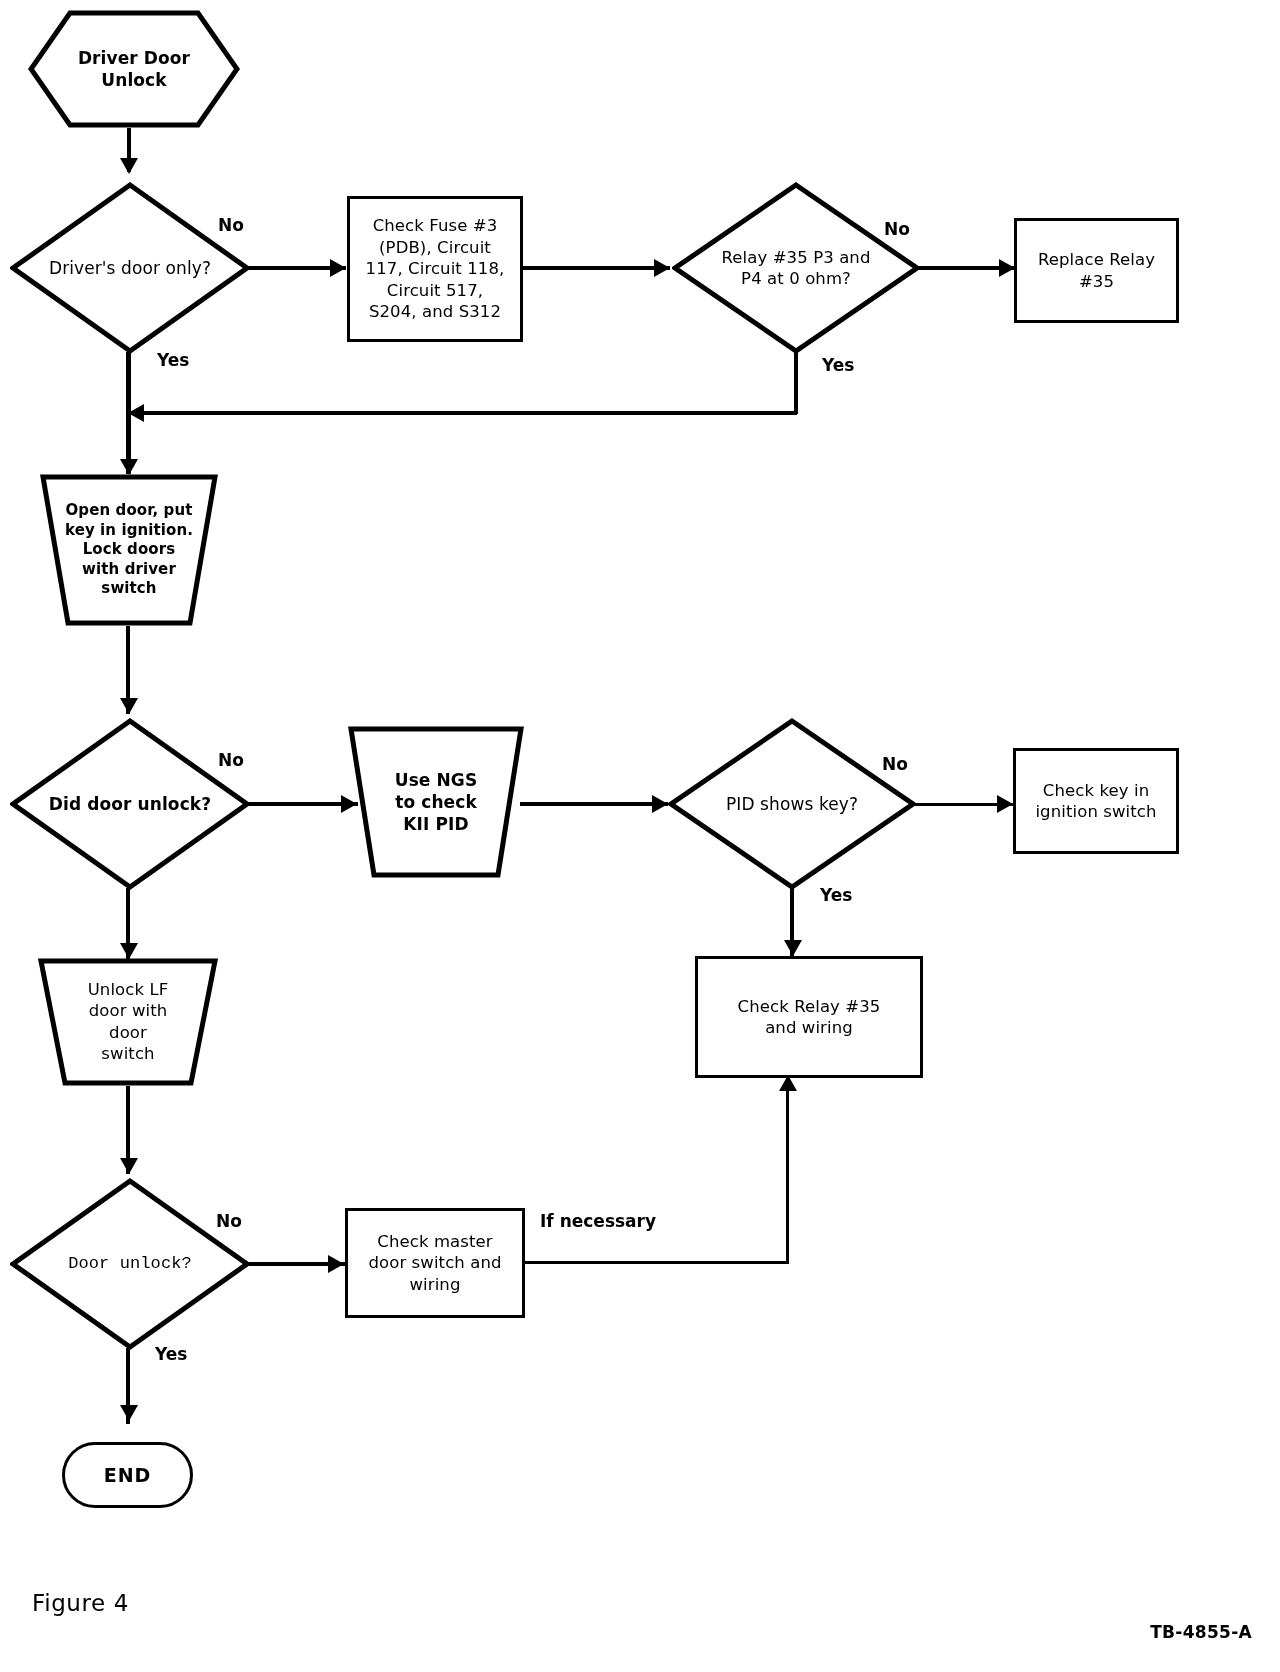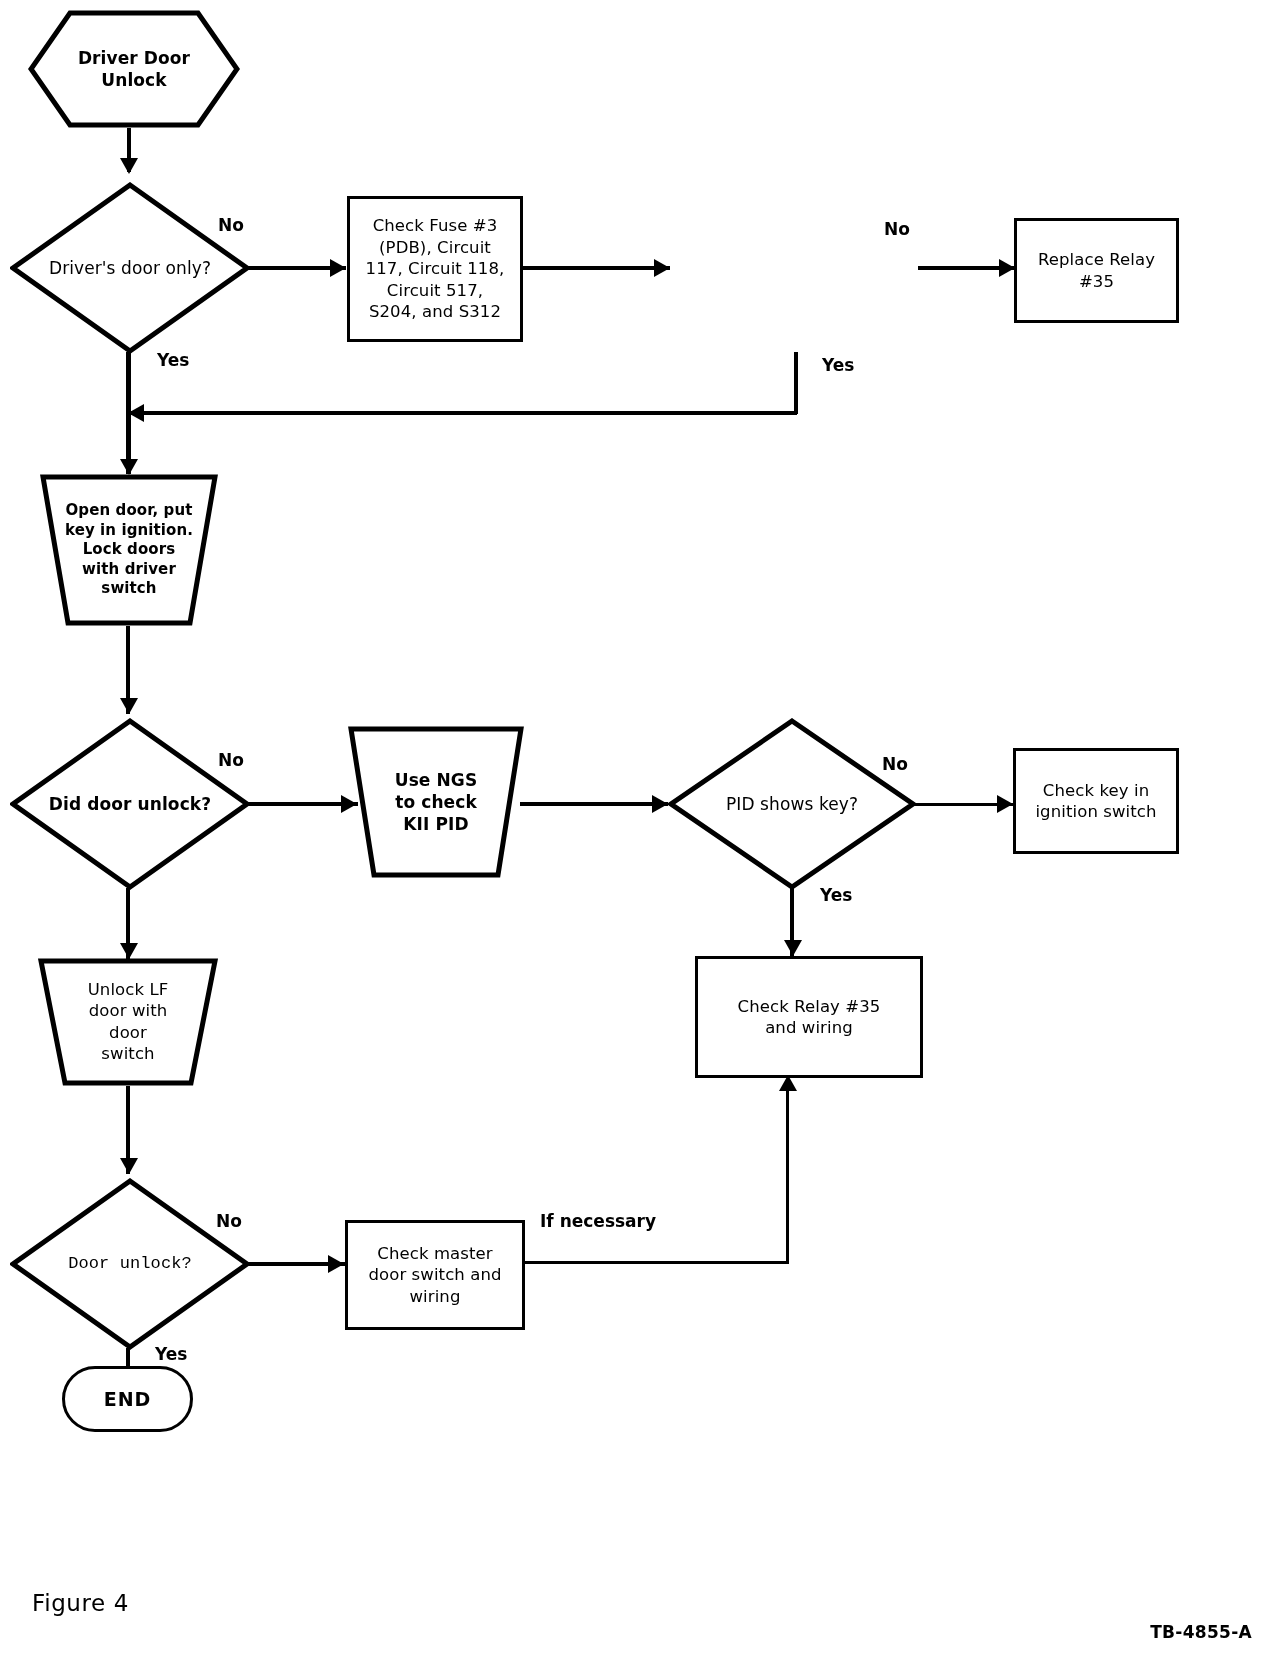--- a/index.html
+++ b/index.html
@@ -125,20 +125,27 @@
     <div class="node-label" style="font-weight:400;font-size:16.5px;">Check Fuse #3
 (PDB), Circuit
 117, Circuit 118,
 Circuit 517,
 S204, and S312</div>
   </div>
 
   <div class="hline thick" style="left:523px;top:266px;width:147px;"></div>
   <div class="arrow-r" style="left:654px;top:259px;"></div>
 
+  <div class="diamond" style="left:672px;top:182px;width:248px;height:172px;">
+    <svg class="svgshape" viewBox="0 0 248 172" preserveAspectRatio="none">
+      <polygon points="124,3 245,86 124,169 3,86" fill="#fff" stroke="#000" stroke-width="5"></polygon>
+    </svg>
+    <div class="node-label" style="font-size:16.5px;font-weight:400;">Relay #35 P3 and
+P4 at 0 ohm?</div>
+  </div>
 
   <div class="hline thick" style="left:918px;top:266px;width:98px;"></div>
   <div class="arrow-r" style="left:999px;top:259px;"></div>
   <div class="edge-label" style="left:884px;top:219px;">No</div>
 
   <div class="edge-label" style="left:822px;top:355px;">Yes</div>
   <div class="vline thick" style="left:794px;top:352px;height:62px;"></div>
   <div class="hline thick" style="left:128px;top:411px;width:669px;"></div>
   <div class="arrow-l" style="left:128px;top:404px;"></div>
 
@@ -233,31 +240,31 @@
   </div>
 
   <div class="hline thick" style="left:248px;top:1262px;width:98px;"></div>
   <div class="arrow-r" style="left:328px;top:1255px;"></div>
   <div class="edge-label" style="left:216px;top:1211px;">No</div>
 
   <div class="edge-label" style="left:155px;top:1344px;">Yes</div>
   <div class="vline thick" style="left:126px;top:1348px;height:76px;"></div>
   <div class="arrow-d" style="left:120px;top:1405px;"></div>
 
-  <div class="rect" style="left:345px;top:1208px;width:180px;height:110px;margin-top:12px;">
+  <div class="rect" style="left:345px;top:1208px;width:180px;height:110px;">
     <div class="node-label" style="font-weight:400;font-size:16.5px;">Check master
 door switch and
 wiring</div>
   </div>
 
   <div class="edge-label" style="left:540px;top:1211px;">If necessary</div>
   <div class="hline" style="left:525px;top:1261px;width:264px;"></div>
   <div class="vline" style="left:786px;top:1086px;height:177px;"></div>
   <div class="arrow-u" style="left:779px;top:1075px;"></div>
 
-  <div class="stadium" style="left:62px;top:1366px;width:131px;height:66px;">
+  <div class="stadium" style="left:62px;top:1442px;width:131px;height:66px;">
     <div class="node-label" style="font-size:19px;letter-spacing:1px;">END</div>
   </div>
 
   <div class="figure-caption" style="left:32px;top:1590px;">Figure  4</div>
   <div class="doc-code" style="right:28px;top:1622px;">TB-4855-A</div>
 
 </div>
 
 </body></html>

